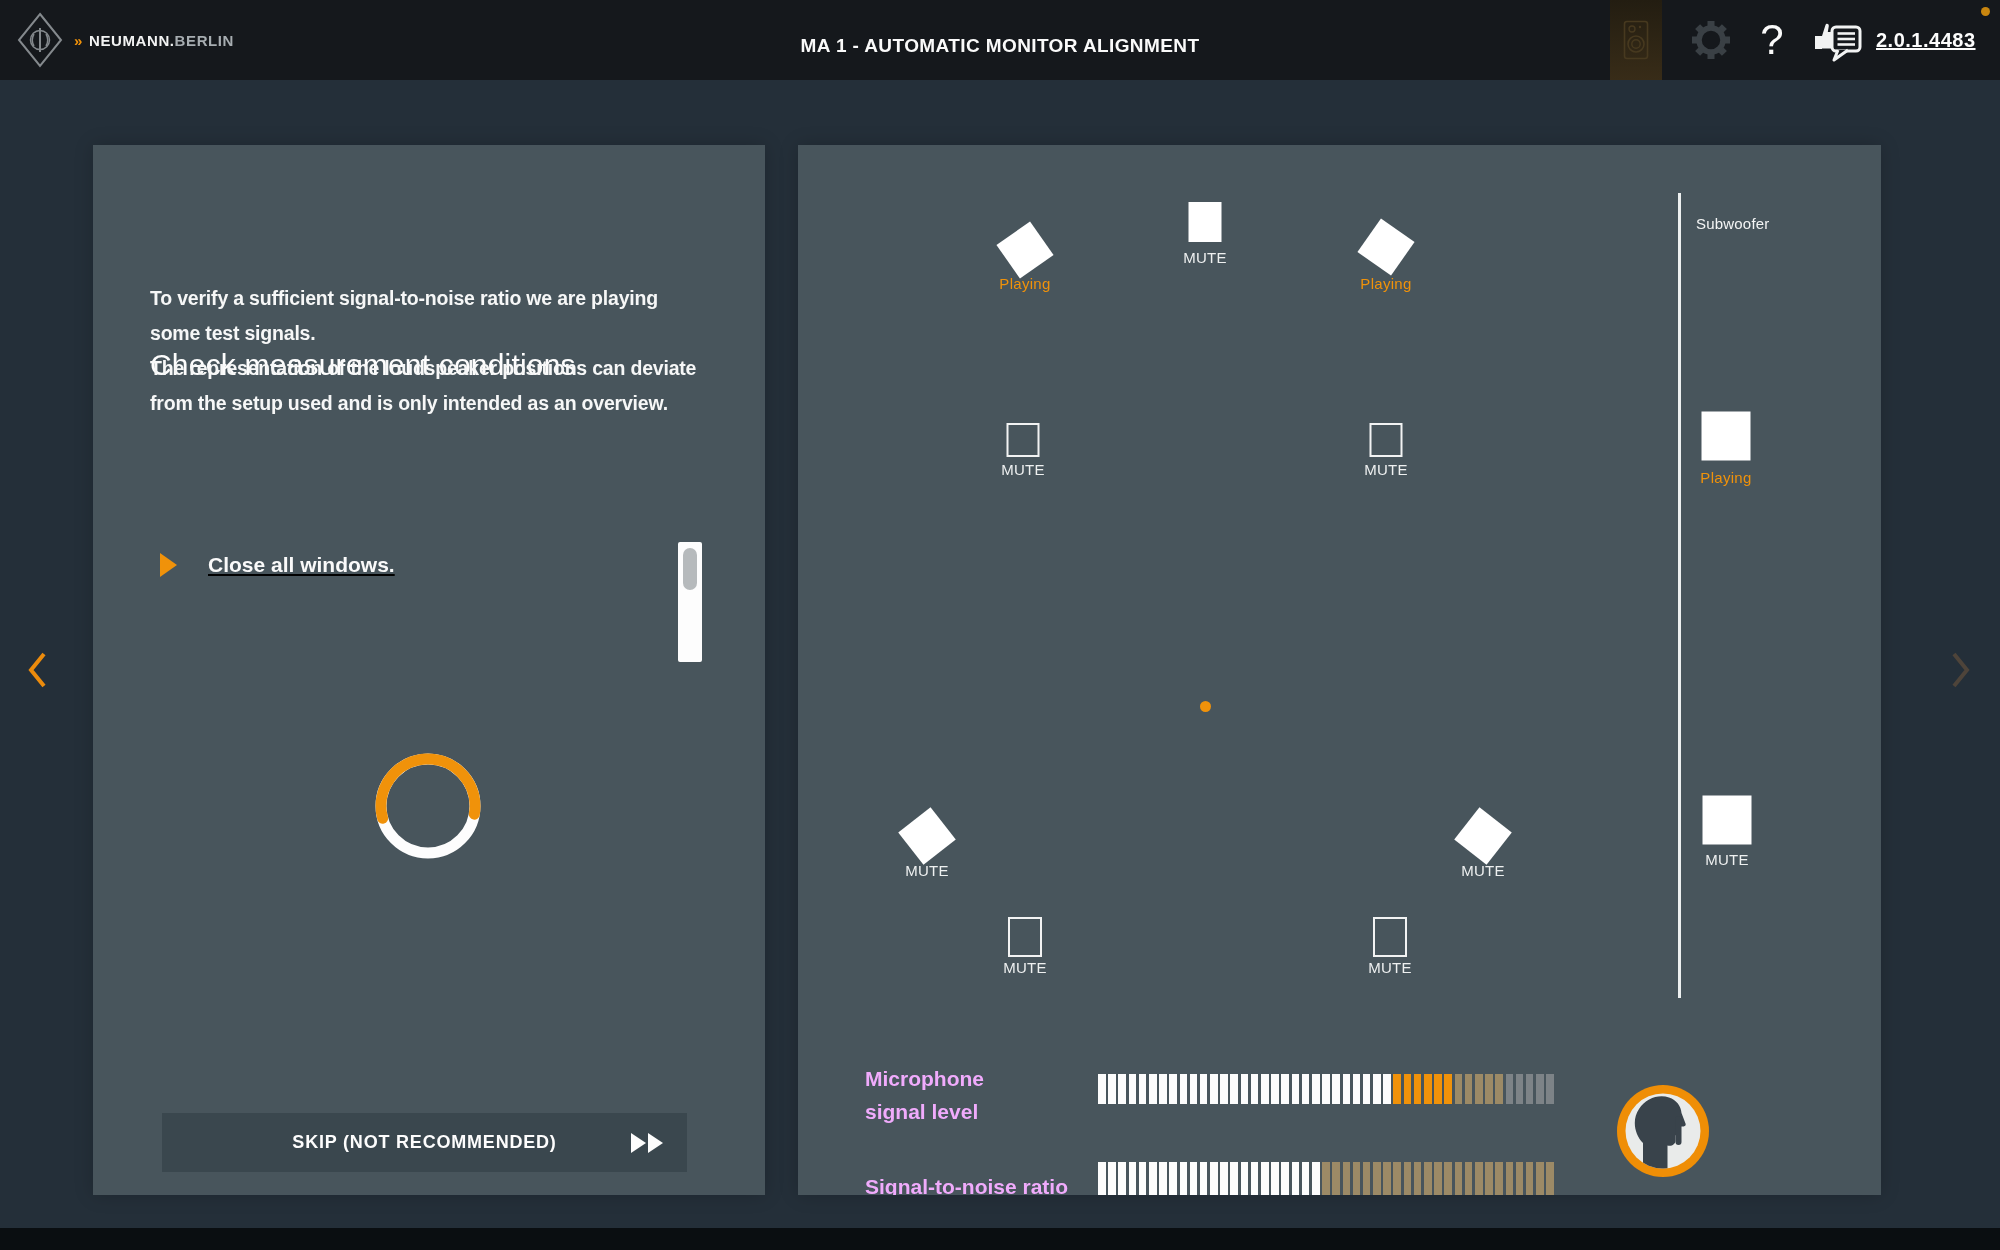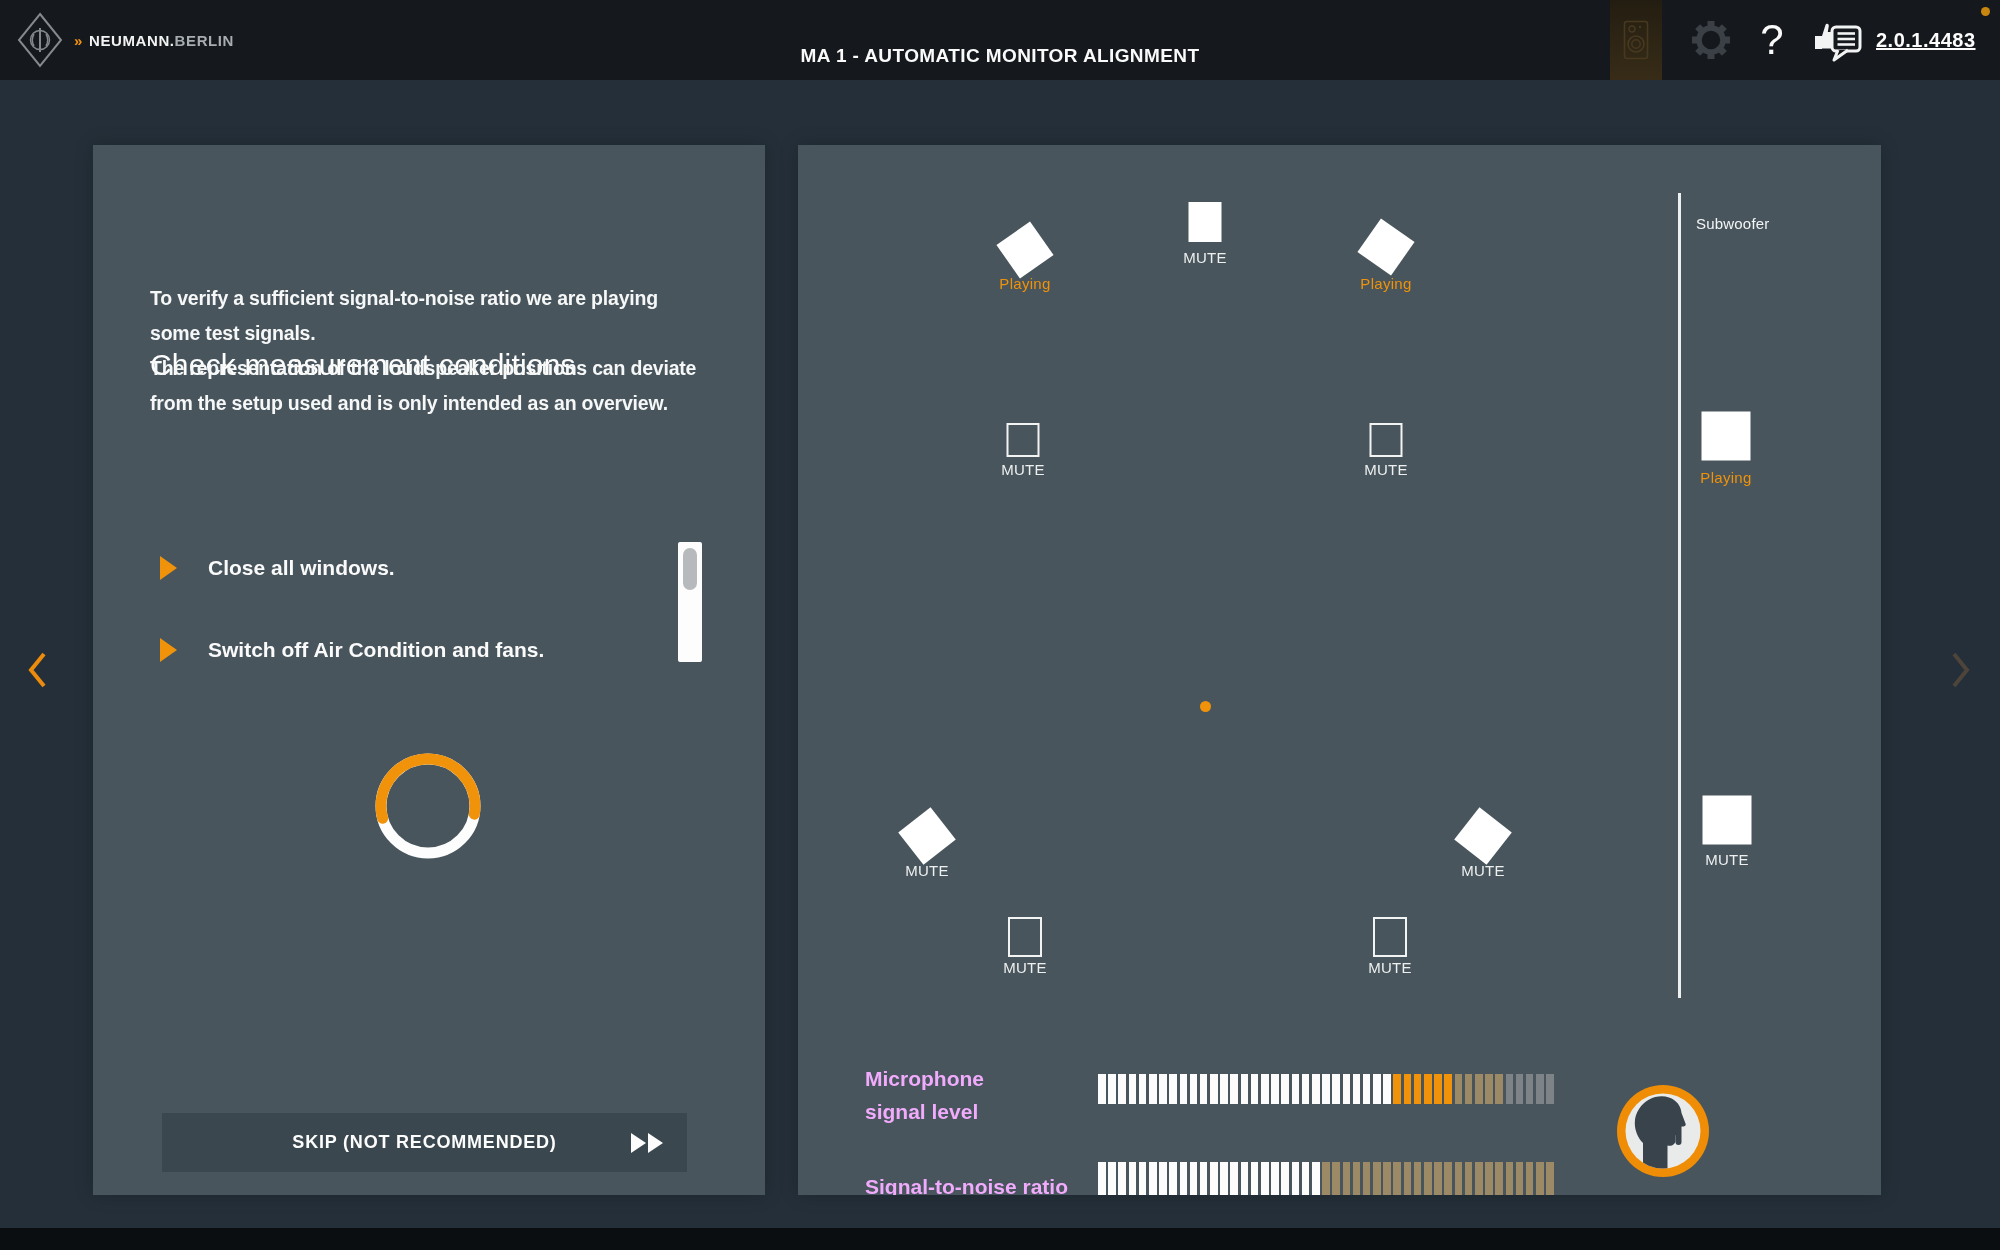--- a/index.html
+++ b/index.html
@@ -11,21 +11,21 @@
   body{font-family:"Liberation Sans",sans-serif;}
   #stage{position:relative;width:2000px;height:1250px;background:var(--page);overflow:hidden;}
 
   
   #topbar{position:absolute;left:0;top:0;width:2000px;height:80px;background:var(--topbar);}
   #brand{position:absolute;left:16px;top:0;height:80px;display:flex;align-items:center;}
   #brand-text{margin-left:10px;font-size:15px;letter-spacing:.6px;}
   #brand-text .chev{color:var(--orange);font-weight:700;margin-right:6px;}
   #brand-text .nm{color:#f2f3f3;font-weight:700;}
   #brand-text .bl{color:#a7adb1;font-weight:700;}
-  #page-title{position:absolute;left:0;top:16px;width:2000px;height:80px;display:flex;align-items:center;justify-content:center;
+  #page-title{position:absolute;left:0;top:6px;width:2000px;height:80px;display:flex;align-items:center;justify-content:center;
     color:#fafafa;font-size:19px;font-weight:700;letter-spacing:.4px;}
   #monitor-box{position:absolute;left:1610px;top:0;width:52px;height:80px;
     background:linear-gradient(180deg,#231d11,#382c18);display:flex;align-items:center;justify-content:center;}
   #gear-btn{position:absolute;left:1691px;top:20px;width:40px;height:40px;}
   #help-btn{position:absolute;left:1752px;top:0;height:80px;width:40px;display:flex;align-items:center;justify-content:center;
     color:#fafafa;font-size:42px;font-weight:400;}
   #feedback-btn{position:absolute;left:1811px;top:17px;width:54px;height:46px;}
   #version-label{position:absolute;left:1876px;top:0;height:80px;display:flex;align-items:center;
     color:#fdfdfd;font-size:20px;font-weight:700;letter-spacing:.5px;text-decoration:underline;}
   #notif-dot{position:absolute;left:1981px;top:7px;width:9px;height:9px;border-radius:50%;background:#c9860f;}
@@ -36,21 +36,21 @@
 
   
   .panel{position:absolute;top:145px;height:1050px;background:var(--panel);box-shadow:0 0 18px rgba(0,0,0,.18);}
   #left-panel{left:93px;width:672px;}
   #right-panel{left:798px;width:1083px;overflow:hidden;}
 
   
   #lp-heading{position:absolute;left:57px;top:203px;font-size:30px;font-weight:400;color:#fdfdfd;letter-spacing:.2px;}
   #lp-body{position:absolute;left:57px;top:136px;width:562px;font-size:19.5px;font-weight:700;line-height:35px;
     color:#f6f7f7;white-space:pre-line;letter-spacing:-.2px;}
-  .check-item{position:absolute;left:67px;display:flex;align-items:center;height:30px;}
+  .check-item{position:absolute;left:67px;display:flex;align-items:flex-start;height:30px;text-decoration:underline;}
   #check-0{top:408px;} #check-1{top:490px;}
   .tri{width:0;height:0;border-left:17px solid var(--orange);border-top:12px solid transparent;border-bottom:12px solid transparent;margin-right:31px;}
   .check-text{font-size:21px;font-weight:700;color:#fafafa;}
   #lp-scrollbar{position:absolute;left:585px;top:397px;width:24px;height:120px;background:#fdfdfd;border-radius:2px;}
   #lp-scroll-thumb{position:absolute;left:5px;top:6px;width:14px;height:42px;background:#b6babc;border-radius:7px;}
   #spinner{position:absolute;left:275px;top:601px;width:120px;height:120px;}
   .lp-btn{position:absolute;left:69px;width:525px;background:var(--btn);color:#fdfdfd;display:flex;align-items:center;justify-content:center;
     font-weight:700;letter-spacing:.8px;cursor:pointer;}
   #stop-btn{top:805px;height:89px;font-size:20px;}
   #skip-btn{top:968px;height:59px;font-size:18px;}
@@ -173,24 +173,20 @@
 
   <div id="left-panel" class="panel">
     <div id="lp-heading">Check measurement conditions</div>
     <div id="lp-body">To verify a sufficient signal-to-noise ratio we are playing some test signals.
 The representation of the loudspeaker positions can deviate from the setup used and is only intended as an overview.</div>
 
     <div class="check-item" id="check-0">
       <span class="tri"></span>
       <span class="check-text">Close all windows.</span>
     </div>
-    <div class="check-item" id="check-1">
-      <span class="tri"></span>
-      <span class="check-text">Switch off Air Condition and fans.</span>
-    </div>
 
     <div id="lp-scrollbar">
       <div id="lp-scroll-thumb"></div>
     </div>
 
     <svg id="spinner" viewBox="0 0 120 120">
       <circle cx="60" cy="60" r="47" fill="none" stroke="#FDFDFD" stroke-width="11"></circle>
       <path d="M 14.6 72.2 A 47 47 0 1 1 106.3 68.2" fill="none" stroke="#F0920A" stroke-width="11" stroke-linecap="round"></path>
     </svg>
 

